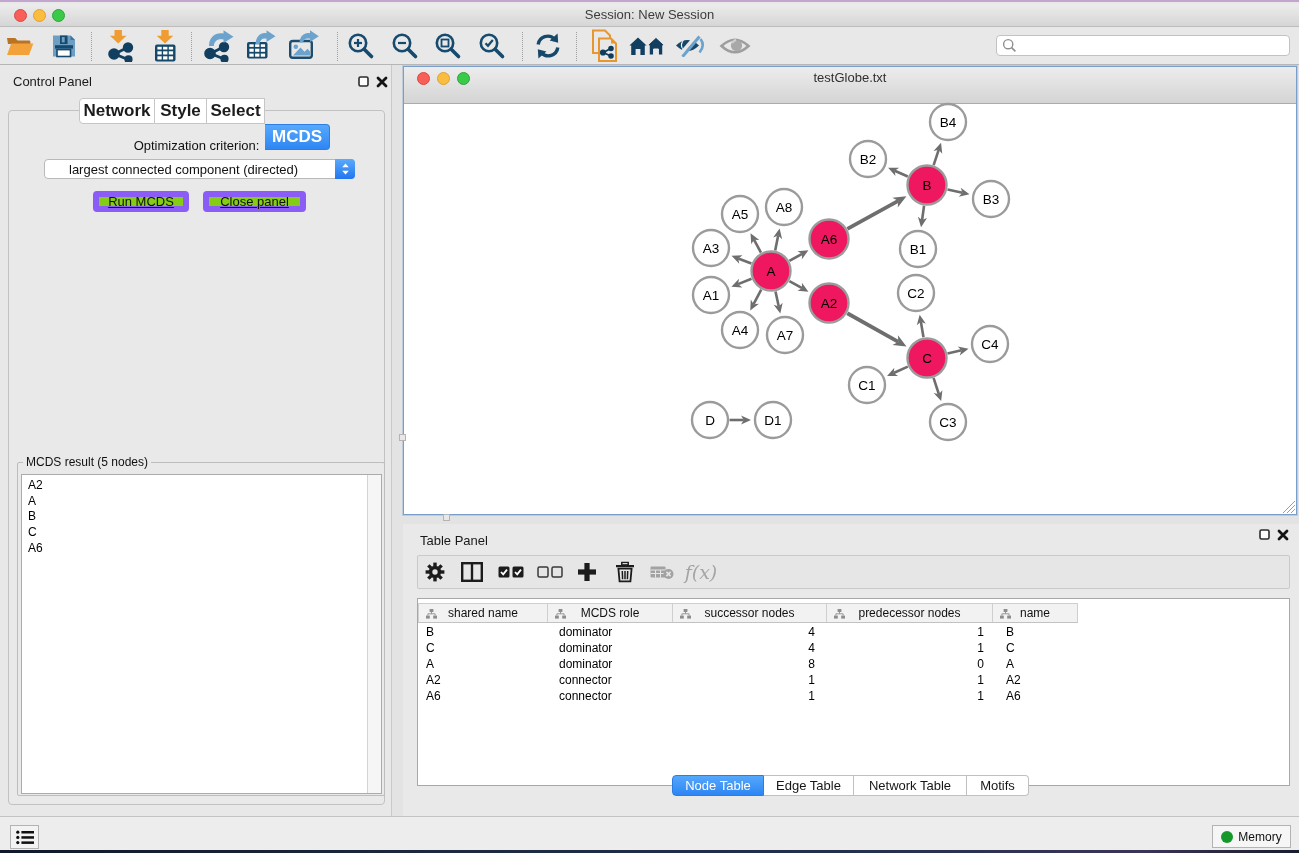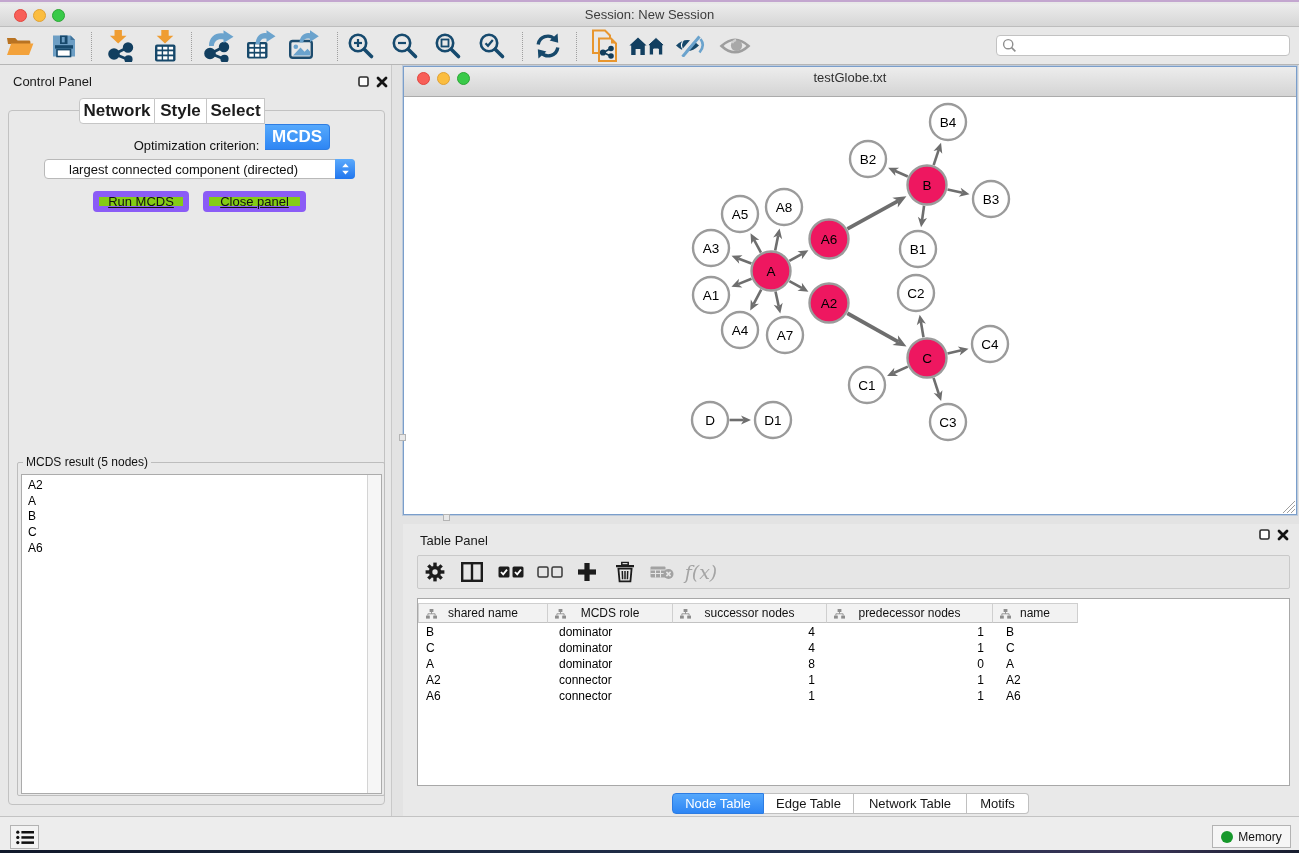--- a/index.html
+++ b/index.html
@@ -113,21 +113,21 @@
     position:absolute; right:0; top:0; width:14px; height:100%;
     background:#f6f6f6; border-left:1px solid #d4d4d4;
   }
 
   
   #net-window {
     position:absolute; left:403px; top:1px; width:894px; height:449px;
     background:#fff; border:1px solid #7a9ecb; box-shadow:0 0 0 1px rgba(120,158,203,.35);
   }
   #net-titlebar {
-    position:absolute; left:0; top:0; width:100%; height:30px;
+    position:absolute; left:0; top:0; width:100%; height:37px;
     background:linear-gradient(#ededed,#d4d4d4); border-bottom:1px solid #ababab;
   }
   #net-titlebar .t-red   { left:13px; top:4.5px; }
   #net-titlebar .t-yellow{ left:33px; top:4.5px; }
   #net-titlebar .t-green { left:53px; top:4.5px; }
   #net-title { width:100%; text-align:center; line-height:21px; font-size:13px; color:#303030; }
   #graph-svg { position:absolute; left:0; top:22px; }
   #net-grip { position:absolute; right:1px; bottom:1px; }
   .mini-handle { position:absolute; width:7px; height:7px; background:#e8e8e8; border:1px solid #b4b4b4; }
 
@@ -153,21 +153,21 @@
     border-top:1px solid #cfcfcf; border-bottom:1px solid #c2c2c2;
     position:relative; display:flex; align-items:center; justify-content:center;
     font-size:12px; color:#111;
   }
   .th-cell:first-child { border-left:1px solid #cfcfcf; }
   .th-tree { position:absolute; left:7px; top:5px; }
   #tp-rows { position:absolute; left:0; top:25px; width:100%; font-size:12px; color:#000; }
   .t-row { display:flex; height:16px; line-height:16px; }
   .t-cell { overflow:hidden; white-space:nowrap; }
 
-  #tp-tabs { position:absolute; left:269px; top:269px; height:21px; display:flex; }
+  #tp-tabs { position:absolute; left:269px; top:251px; height:21px; display:flex; }
   .tp-tab {
     height:21px; background:#fff; border:1px solid #c0c0c0; border-left:none;
     font-size:13px; color:#161616; display:flex; align-items:center; justify-content:center;
     }
   .tp-tab:first-child { border-left:1px solid #c0c0c0; border-radius:4px 0 0 4px; }
   .tp-tab:last-child { border-radius:0 4px 4px 0; }
   .tp-tab.active { background:linear-gradient(#55a8fc,#2d85f4); border-color:#2d7ce2; color:#fff; }
 
   
   #statusbar {

